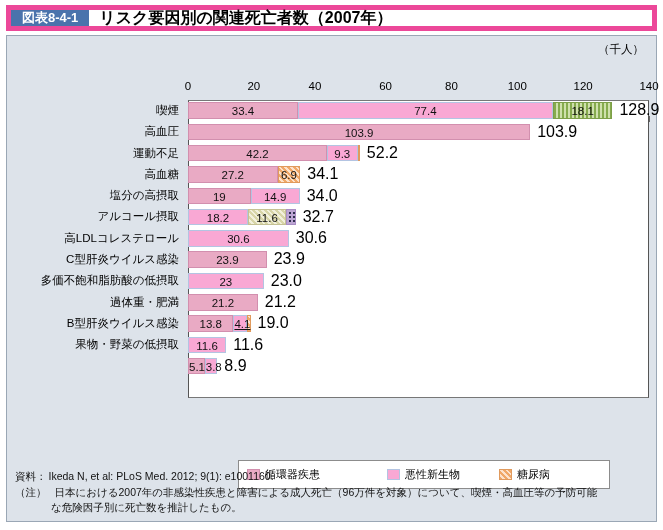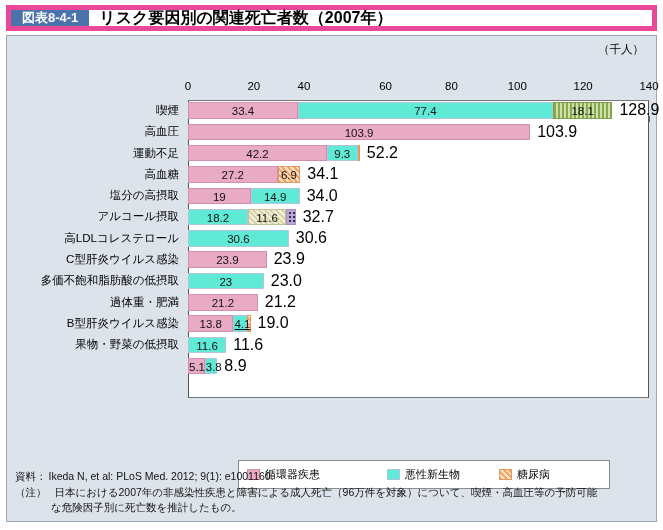--- a/index.html
+++ b/index.html
@@ -169,21 +169,21 @@
     vertical-align: top;
     font-size: 16px;
     line-height: 16.5px;
     padding-left: 7px;
     color: #000;
     white-space: nowrap;
   }
 
   
   .s-cardio  { background: #e9aac4; border: 1px solid #d28fae; }
-  .s-cancer  { background: #5eead4; border: 1px solid #b3c4e2; }
+  .s-cancer  { background: #f9a8d4; border: 1px solid #b3c4e2; }
   .s-diabetes{
     background:
       repeating-linear-gradient(45deg, #f0a868 0 2px, #fde2cb 2px 4px);
     border: 1px solid #e09a5d;
   }
   .s-othernc {
     background:
       repeating-linear-gradient(45deg, #d8d5a8 0 2px, #f2f0dc 2px 4px);
     border: 1px solid #c5c193;
   }
@@ -266,21 +266,21 @@
 
   <div class="unit-label">（千人）</div>
 
   <div class="chart-wrap">
 
     <div class="axis-ticks" id="axis-ticks">
         <div class="tick" style="left: 0px;">0</div>
         <div class="tick-mark" style="left: -0.5px;"></div>
         <div class="tick" style="left: 65.8571px;">20</div>
         <div class="tick-mark" style="left: 65.3571px;"></div>
-        <div class="tick" style="left: 116px;">40</div>
+        <div class="tick" style="left: 127px;">40</div>
         <div class="tick-mark" style="left: 131.214px;"></div>
         <div class="tick" style="left: 197.571px;">60</div>
         <div class="tick-mark" style="left: 197.071px;"></div>
         <div class="tick" style="left: 263.429px;">80</div>
         <div class="tick-mark" style="left: 262.929px;"></div>
         <div class="tick" style="left: 329.286px;">100</div>
         <div class="tick-mark" style="left: 328.786px;"></div>
         <div class="tick" style="left: 395.143px;">120</div>
         <div class="tick-mark" style="left: 394.643px;"></div>
         <div class="tick" style="left: 461px;">140</div>

